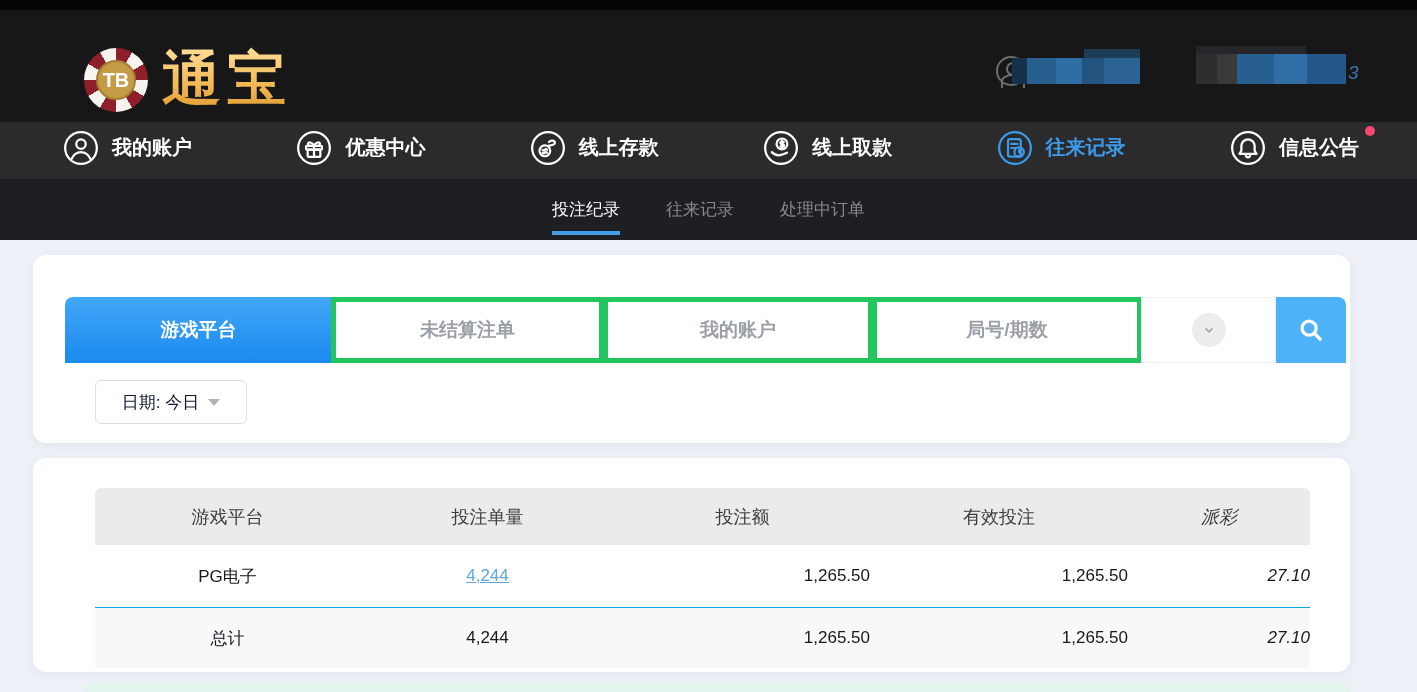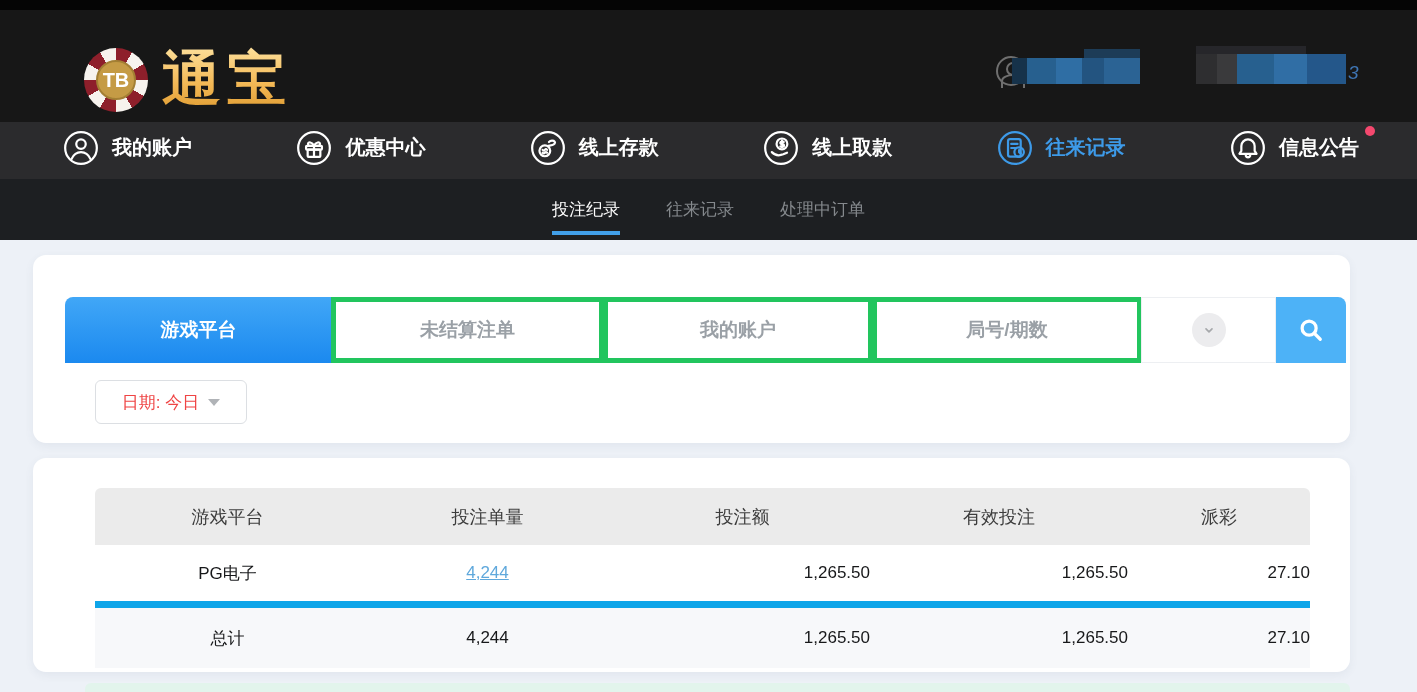--- a/index.html
+++ b/index.html
@@ -70,34 +70,34 @@
   .tab-dd { width:135px; background:#fff; border:1px solid #edeff2; margin-left:-1px;
           display:flex; align-items:center; justify-content:center; cursor:pointer; }
   .dd-circle { width:34px; height:34px; border-radius:50%; background:#ececee; display:flex; align-items:center; justify-content:center; }
   .dd-circle svg { width:18px; height:18px; stroke:#a6a8ab; fill:none; stroke-width:2.2; stroke-linecap:round; stroke-linejoin:round; }
   .tab-search { width:70px; background:#4db2f7; border-radius:0 8px 0 0; display:flex; align-items:center; justify-content:center; cursor:pointer; }
   .tab-search svg { width:30px; height:30px; stroke:#fff; fill:none; stroke-width:2.6; stroke-linecap:round; }
 
   
   .date-btn { position:absolute; left:62px; top:125px; width:152px; height:44px; background:#fff;
           border:1px solid #dcdfe3; border-radius:6px; display:flex; align-items:center; justify-content:center; gap:9px;
-          font-size:17px; color:#ef4444; cursor:pointer; }
+          font-size:17px; color:#0f172a; cursor:pointer; }
   .caret { width:0; height:0; border-left:6px solid transparent; border-right:6px solid transparent; border-top:7px solid #b0b3b7; }
 
   
   .table { position:absolute; left:62px; top:30px; width:1215px; }
   .trow { display:flex; align-items:center; }
   .thead { height:57px; background:#ebebeb; border-radius:6px 6px 0 0; color:#3c3c3c; font-size:18px; }
-  .tbody1 { height:63px; border-bottom:7px solid #0ea5e9; font-size:17px; color:#17181a; }
+  .tbody1 { height:63px; border-bottom:1px solid #0ea5e9; font-size:17px; color:#17181a; }
   .tbody2 { height:60px; background:#f7f8fa; font-size:17px; color:#17181a; }
   .c1 { width:265px; text-align:center; }
   .c2 { width:255px; text-align:center; }
   .c3 { width:255px; text-align:right; }
   .c4 { width:258px; text-align:right; }
-  .c5 { width:182px; text-align:right; }
+  .c5 { width:182px; text-align:right;font-style:italic; }
   .thead .c3,.thead .c4,.thead .c5 { text-align:center; }
   a.cnt-link { color:#5fa8dc; text-decoration:underline; cursor:pointer; }
 
   .green-strip { position:absolute; left:85px; top:443px; width:1265px; height:12px; background:#e2f4ec; border-radius:6px 6px 0 0; }
 </style>
 </head>
 <body>
 
 <div class="screen">
 

